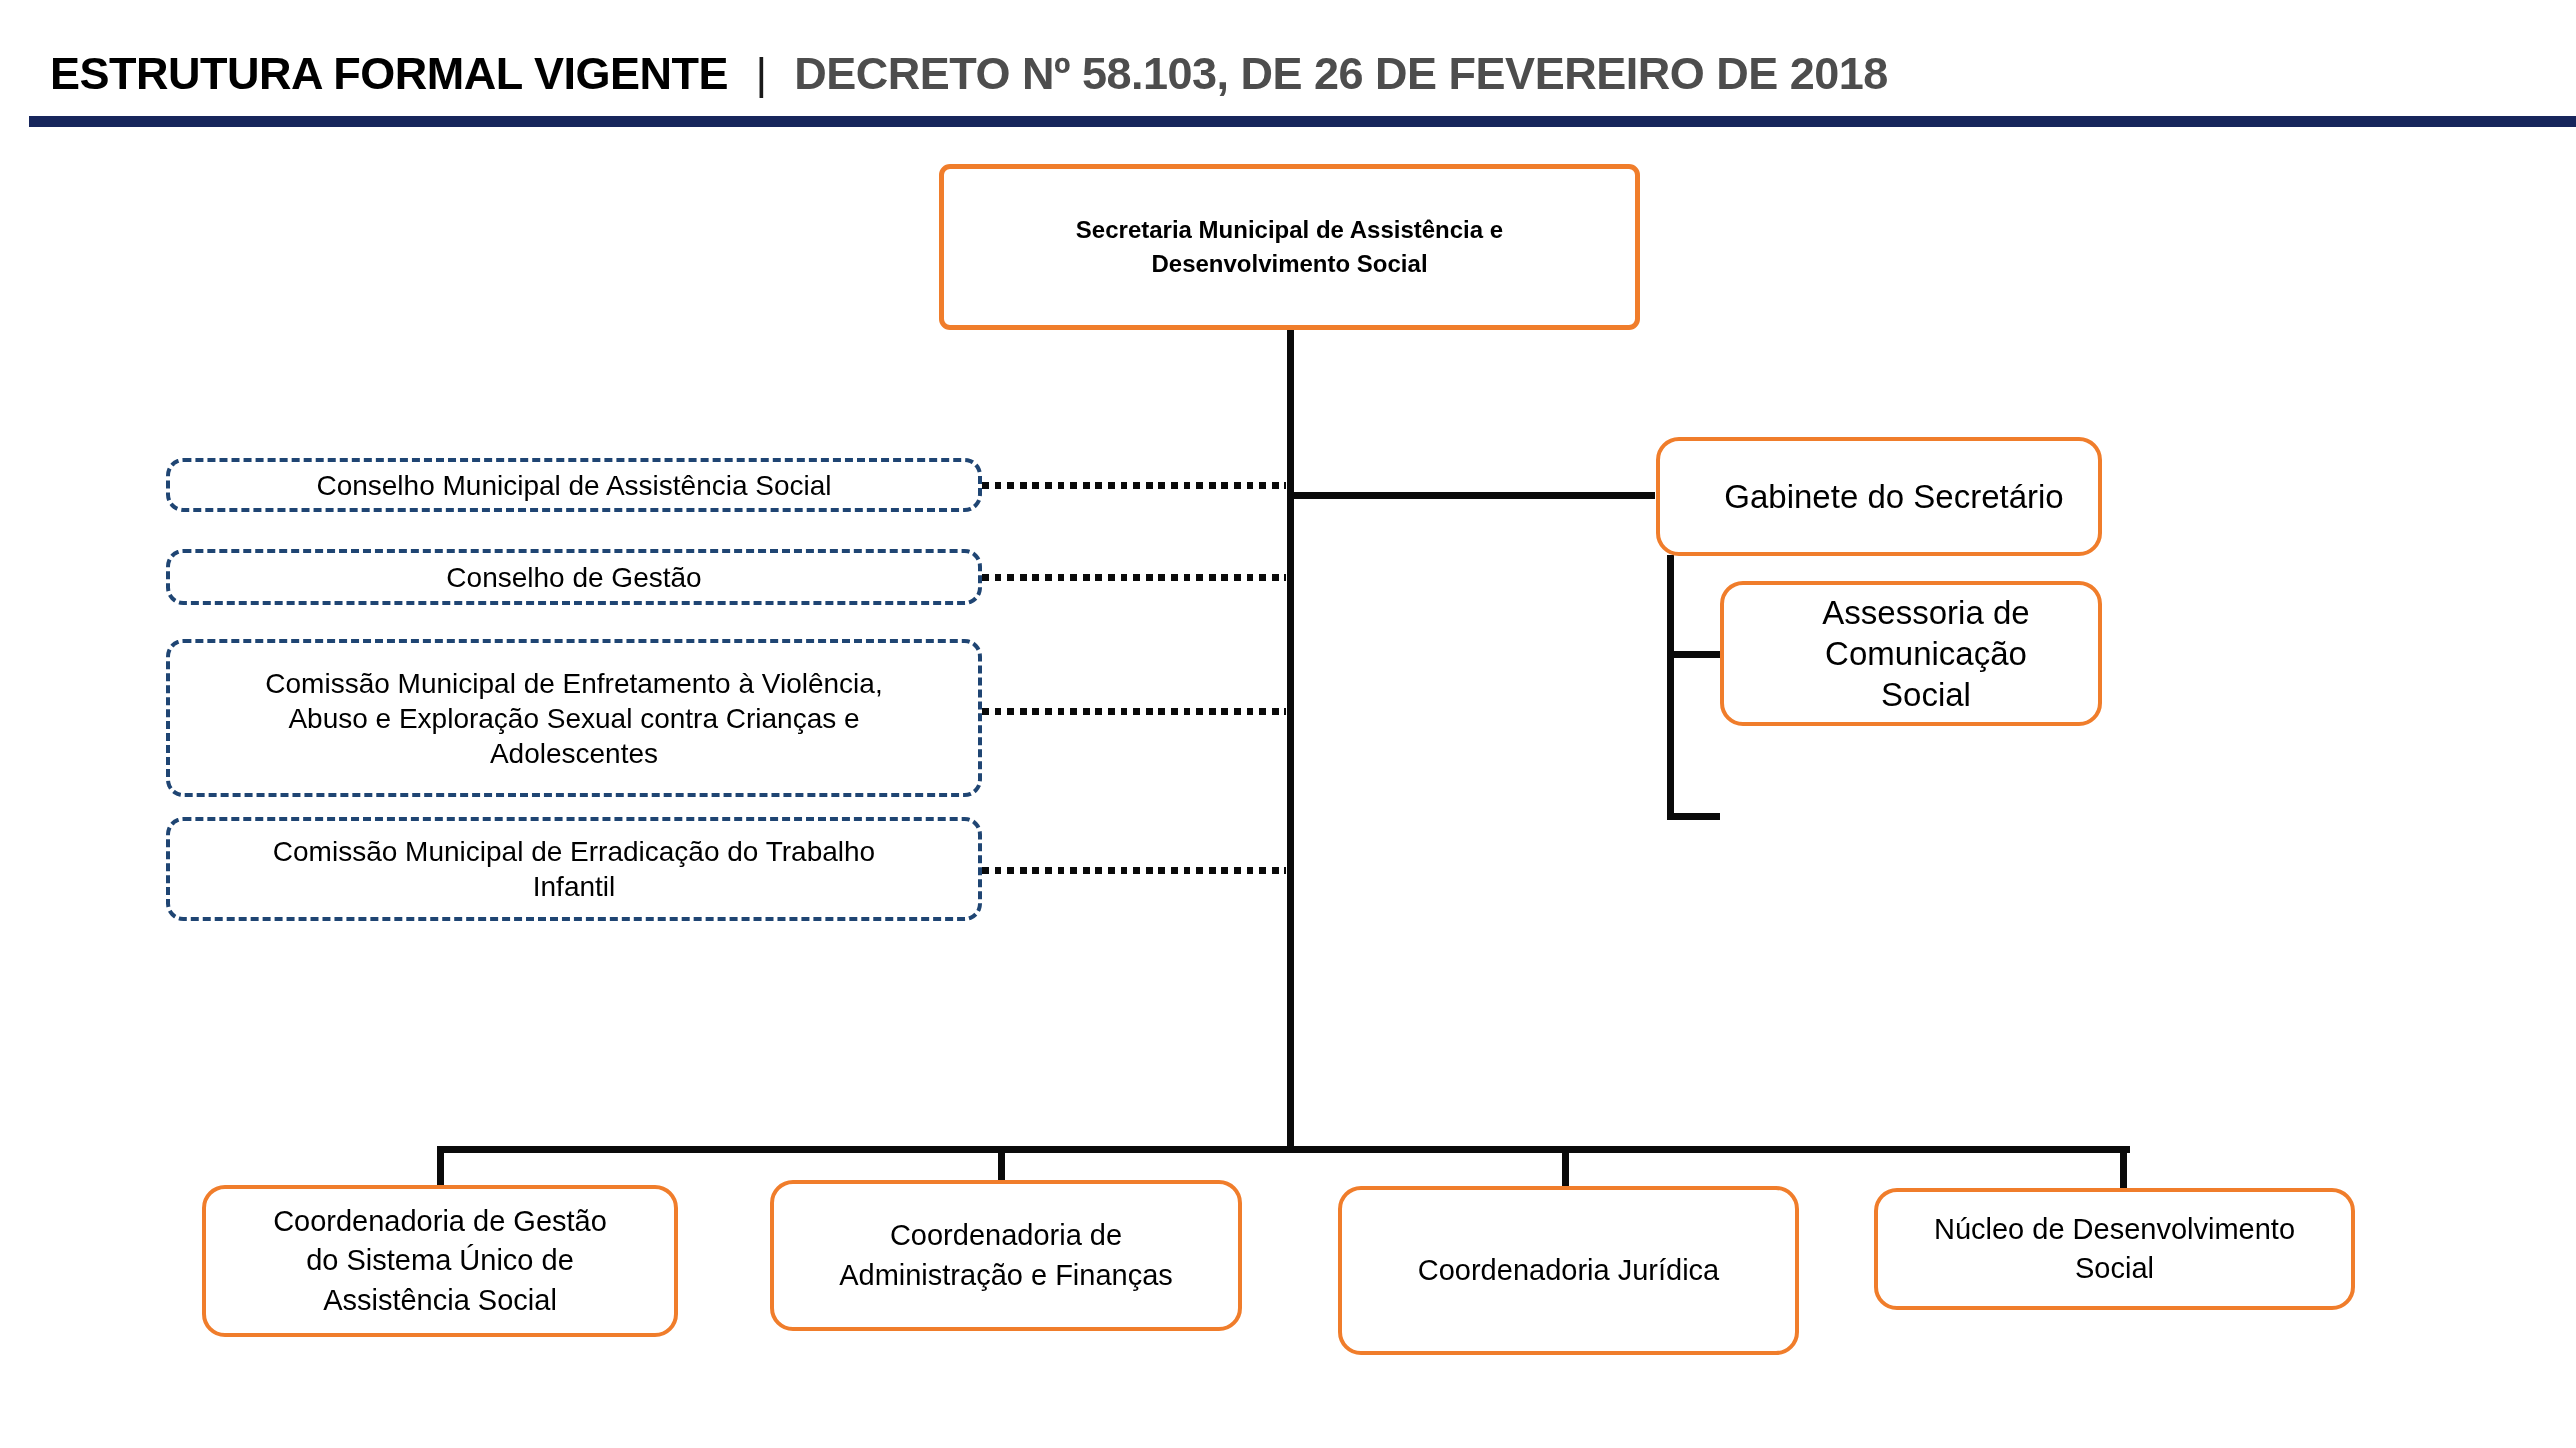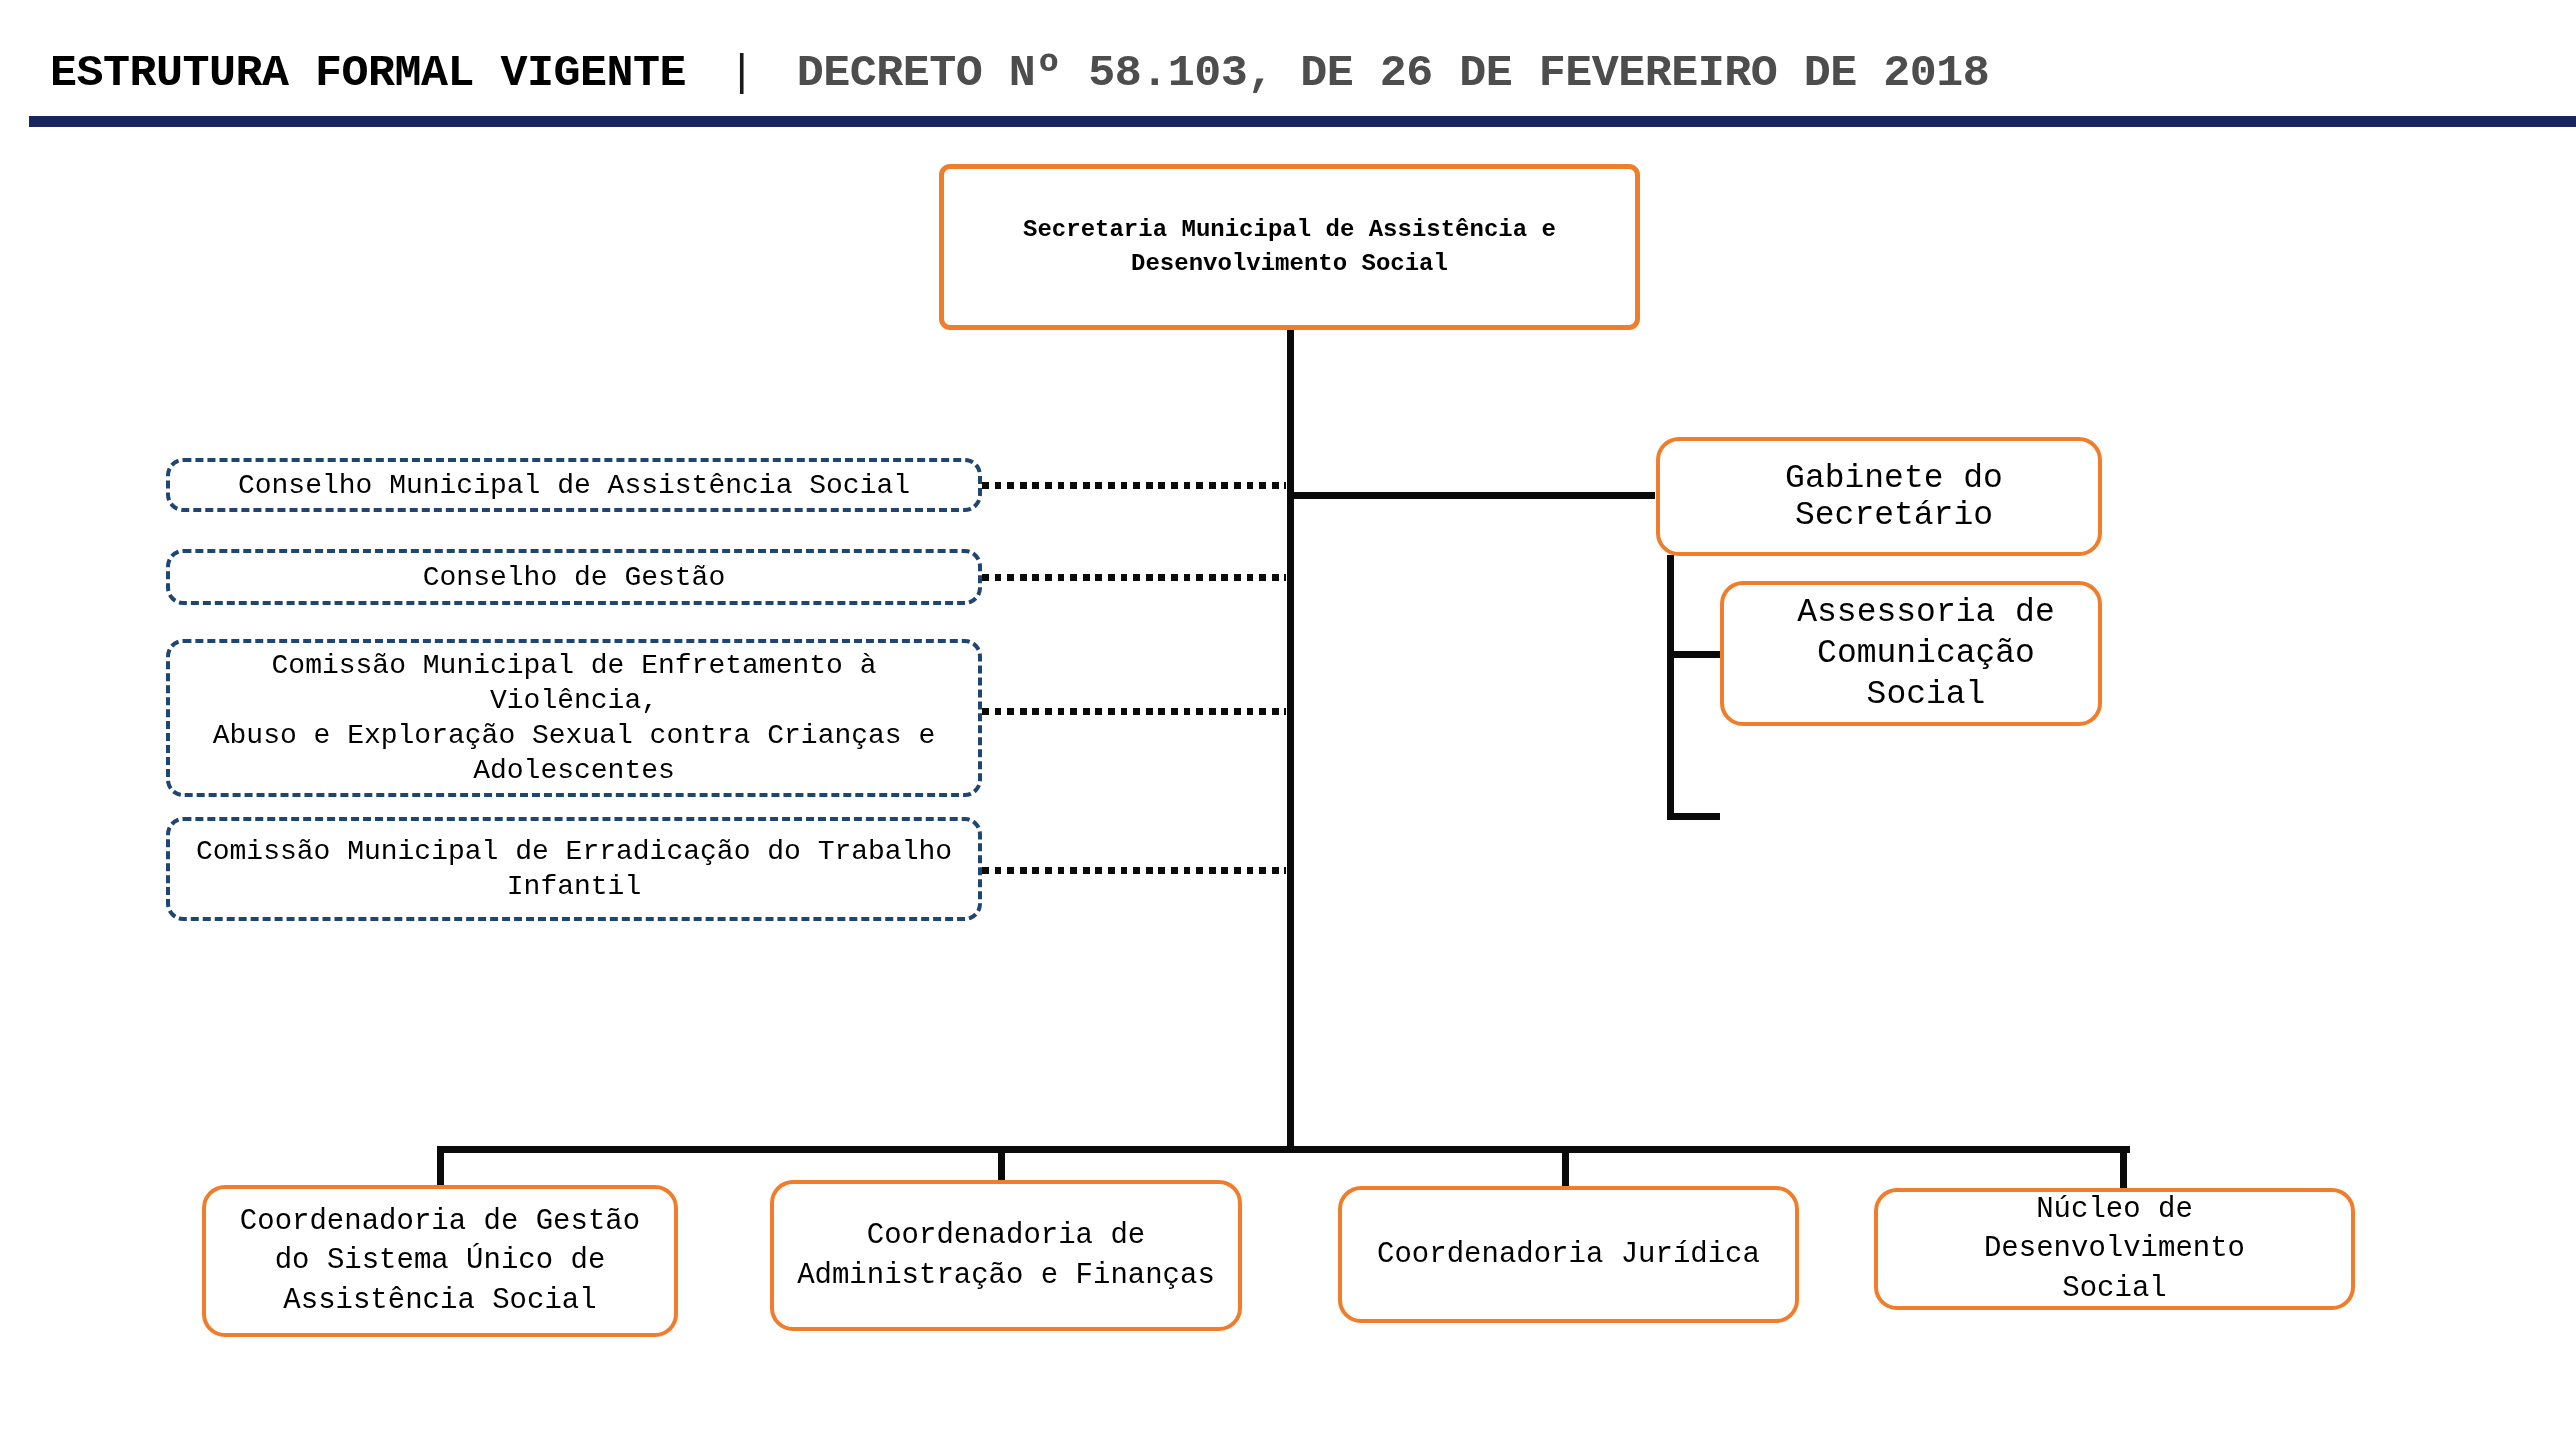--- a/index.html
+++ b/index.html
@@ -5,21 +5,21 @@
   :root{
     --orange:#F07D2B;
     --navy-dash:#1F4573;
     --rule-navy:#17265C;
     --title-gray:#4D4D4D;
     --connector:#0A0A0A;
   }
   html,body{margin:0;padding:0;background:#fff;}
   .canvas{
     position:relative;width:2576px;height:1449px;background:#ffffff;overflow:hidden;
-    font-family:Liberation Mono, monospace;color:#000;
+    font-family:Liberation Sans, sans-serif;color:#000;
   }
   
   .hdr{position:absolute;left:50px;top:48px;font-size:45px;font-weight:bold;white-space:nowrap;letter-spacing:-0.5px;}
   .hdr .sep{font-weight:400;color:#1a1a1a;margin:0 15.5px;}
   .hdr .sec{color:var(--title-gray);}
   .hrule{position:absolute;left:29px;top:116px;width:2547px;height:10.6px;background:var(--rule-navy);}
   
   .box{
     position:absolute;display:flex;align-items:center;justify-content:center;
     text-align:center;box-sizing:border-box;background:#fff;
@@ -33,21 +33,21 @@
   .adv0{left:166px;top:458px;width:816px;height:54px;}
   .adv1{left:166px;top:549px;width:816px;height:56px;}
   .adv2{left:166px;top:639px;width:816px;height:158px;padding:0 11.6px;}
   .adv3{left:166px;top:817px;width:816px;height:104px;padding:0 11.6px;}
   .stf0{left:1656px;top:437px;width:446px;height:119px;font-size:33px;border-radius:23px;}
   .stf1{left:1720px;top:581px;width:382px;height:145px;font-size:33px;line-height:1.25;border-radius:23px;}
   .stf2{left:1720px;top:763px;width:385px;height:108px;font-size:33px;border-radius:23px;}
   .unit{font-size:29px;line-height:1.35;border-radius:23px;}
   .unit0{left:202px;top:1185px;width:476px;height:152px;padding:16px 29px;}
   .unit1{left:770px;top:1180px;width:472px;height:151px;padding:0 16px;}
-  .unit2{left:1338px;top:1186px;width:461px;height:137px;padding:0 29px;}
+  .unit2{left:1338px;top:1186px;width:461px;height:169px;padding:0 29px;}
   .unit3{left:1874px;top:1188px;width:481px;height:122px;padding:0 29px;}
   
   .line{position:absolute;background:var(--connector);}
   .trunk{left:1287px;top:330px;width:6.8px;height:822px;}
   .gabbranch{left:1293px;top:492px;width:362px;height:6.8px;}
   .gabvert{left:1667px;top:555px;width:6.8px;height:265px;}
   .stubcom{left:1674px;top:651px;width:46px;height:6.8px;}
   .stubtec{left:1674px;top:813px;width:46px;height:6.8px;}
   .bottomline{left:437px;top:1146px;width:1693px;height:6.8px;}
   .stub-u0{left:437px;top:1146px;width:6.8px;height:43px;}

